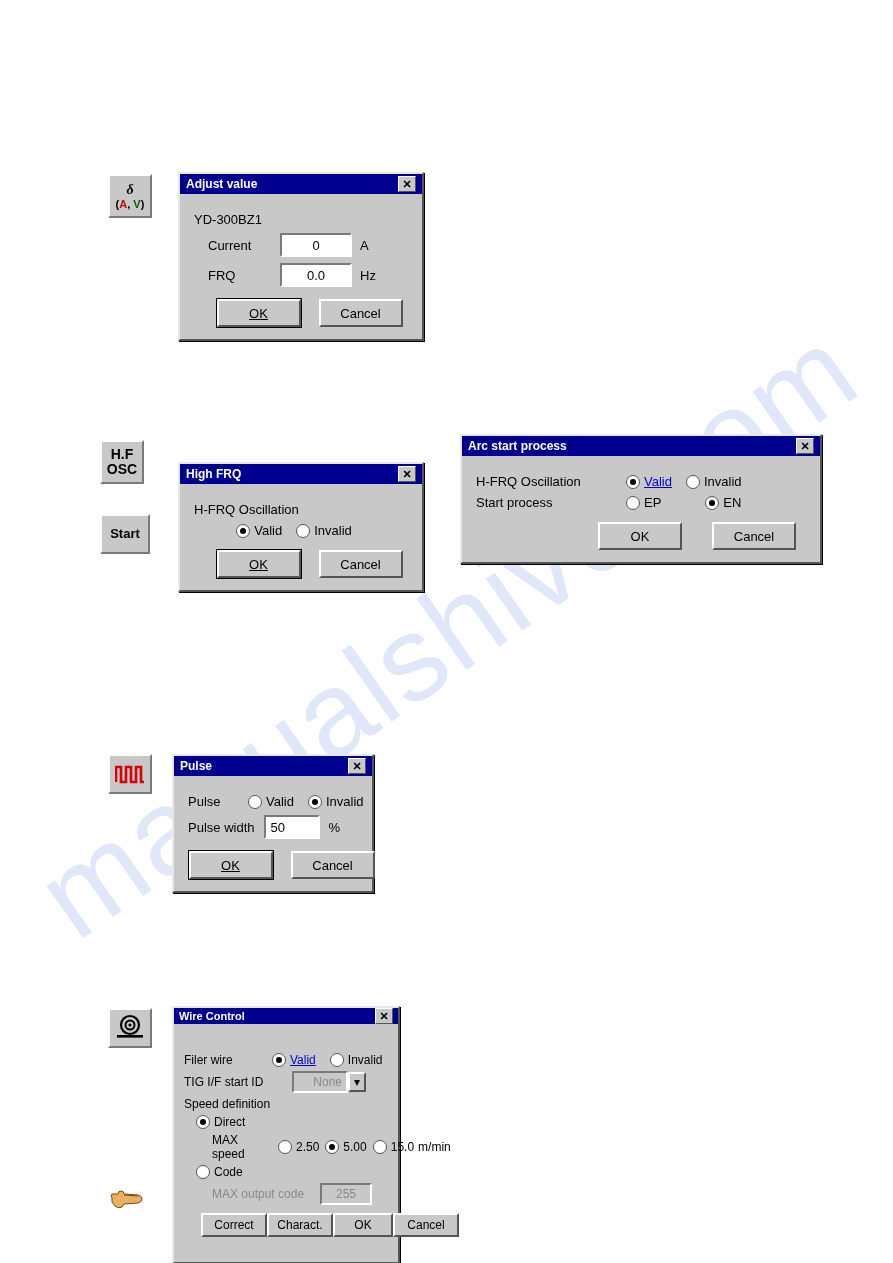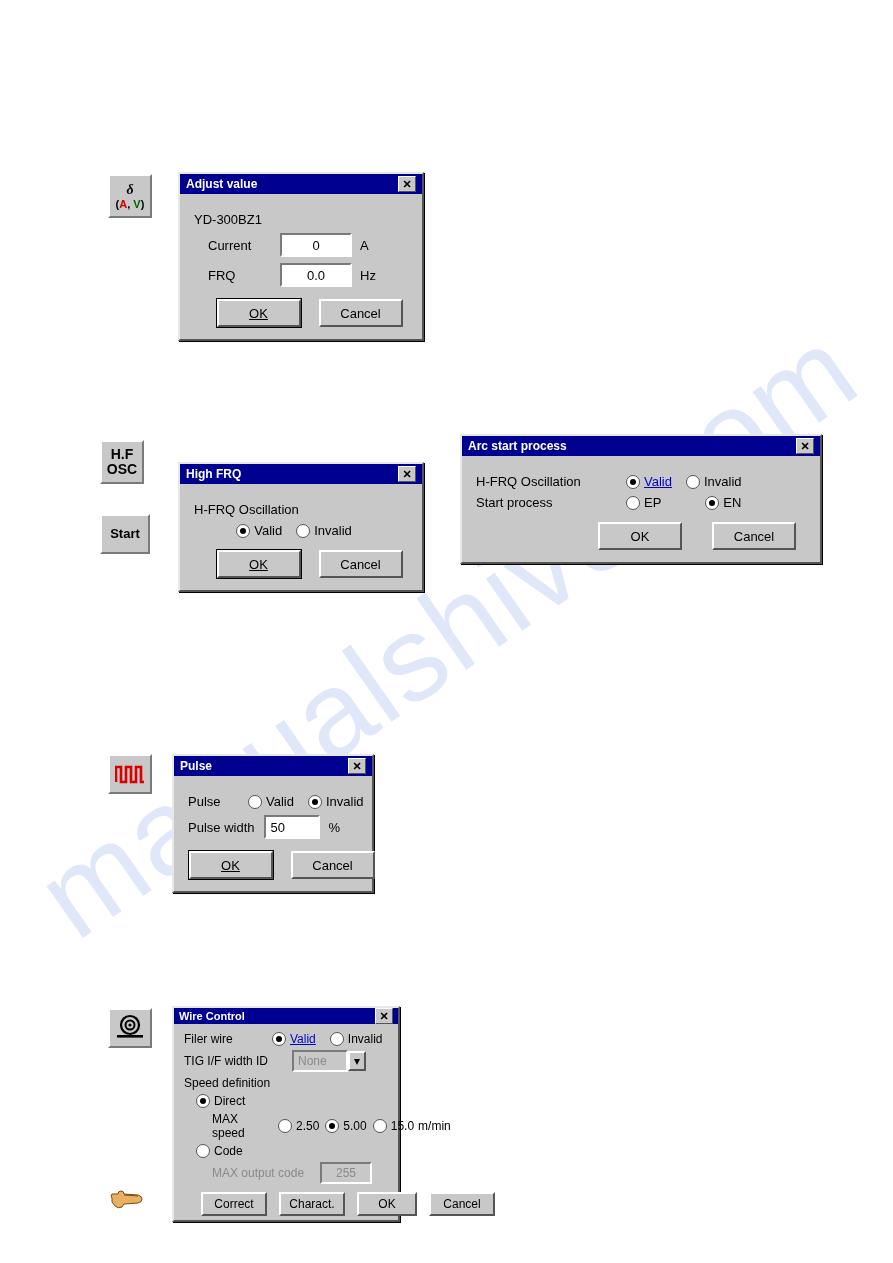--- a/index.html
+++ b/index.html
@@ -19,30 +19,30 @@
 
   .row{display:flex;align-items:center;margin:6px 0;font-size:13px;}
   .row label{flex:0 0 auto;margin-right:10px;}
   .text-input{background:#fff;border:2px solid;border-color:#7a7a7a #fff #fff #7a7a7a;height:18px;padding:1px 4px;font-family:inherit;font-size:13px;text-align:center;}
   .text-input.disabled{background:#c8c8c8;color:#8a8a8a;}
   .unit{margin-left:8px;}
 
   .btn{display:inline-flex;align-items:center;justify-content:center;background:#c8c8c8;border:2px solid;border-color:#fff #555 #555 #fff;height:24px;min-width:68px;font-family:inherit;font-size:13px;cursor:pointer;padding:0 6px;}
   .btn.default{box-shadow:0 0 0 1px #000;text-decoration:underline;}
   .btn-row{display:flex;gap:18px;justify-content:center;margin-top:12px;margin-left:17px;}
-  .btn-row.left{justify-content:flex-start;gap:12px;}
+  .btn-row.left{justify-content:flex-start;gap:0;}
 
   .radio{display:inline-flex;align-items:center;margin-right:14px;cursor:pointer;}
   .radio-dot{width:12px;height:12px;border-radius:50%;border:1px solid #555;background:#fff;margin-right:4px;display:flex;align-items:center;justify-content:center;}
   .radio-dot.sel::after{content:"";width:6px;height:6px;border-radius:50%;background:#000;}
   .vlink{color:#0000cc;text-decoration:underline;}
 
   
   .dialog.small .titlebar{font-size:11px;height:12px;padding:2px 5px;}
-  .dialog.small .dlg-body{padding:4px 10px;font-size:12px;}
+  .dialog.small .dlg-body{padding:25px 10px;font-size:12px;}
   .dialog.small .row{margin:4px 0;font-size:12px;}
   .dialog.small .btn{height:20px;min-width:58px;font-size:12px;}
   .dialog.small .text-input{height:16px;font-size:12px;}
 
   
   .delta-top{font-family:'Times New Roman',serif;font-style:italic;font-size:14px;}
   .av-bottom{font-size:11px;}
   .av-bottom .paren{color:#000;}
   .av-bottom .A{color:#cc0000;}
   .av-bottom .V{color:#006000;}
@@ -224,23 +224,23 @@
       <span class="radio">
             <span class="radio-dot sel"></span>
             <span class="vlink">Valid</span>
           </span>
       <span class="radio">
             <span class="radio-dot"></span>
             <span>Invalid</span>
           </span>
     </div>
     <div class="row">
-      <label style="width:98px;">TIG I/F width ID</label>
+      <label style="width:98px;">TIG I/F start ID</label>
       <span style="display:inline-flex;align-items:center;">
-        <input class="text-input disabled" style="width: 44px; text-align: left;" disabled="" value="None">
+        <input class="text-input disabled" style="width: 44px; text-align: right;" disabled="" value="None">
         <span class="btn" style="min-width:14px;height:16px;padding:0;">▾</span>
       </span>
     </div>
     <div class="row">
           <span>Speed definition</span>
         </div>
     <div class="row" style="margin-left:12px;">
       <span class="radio">
             <span class="radio-dot sel"></span>
             <span>Direct</span>

